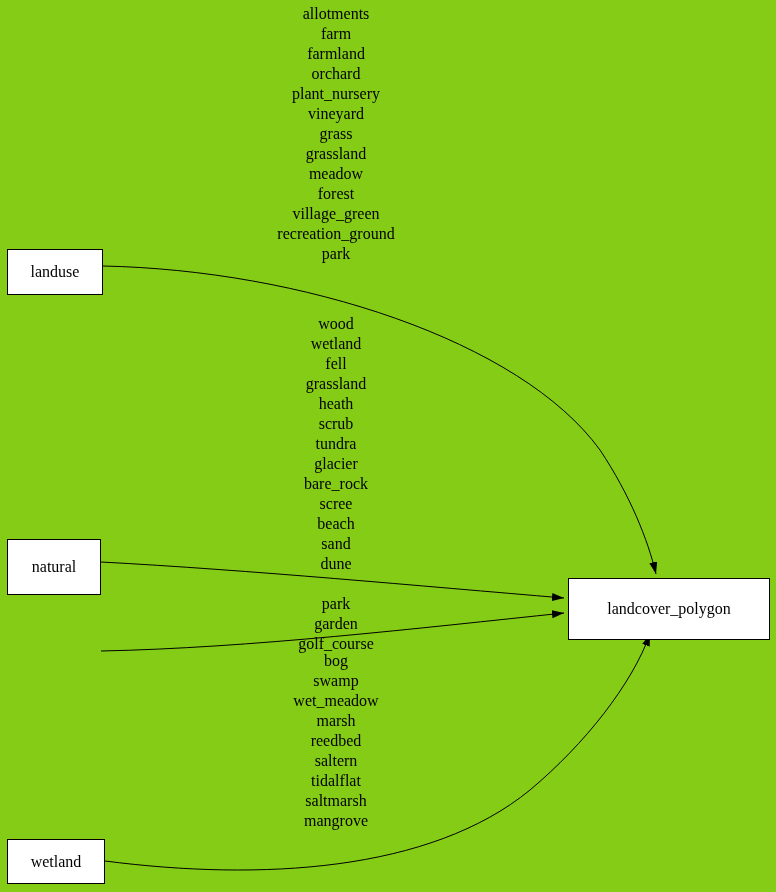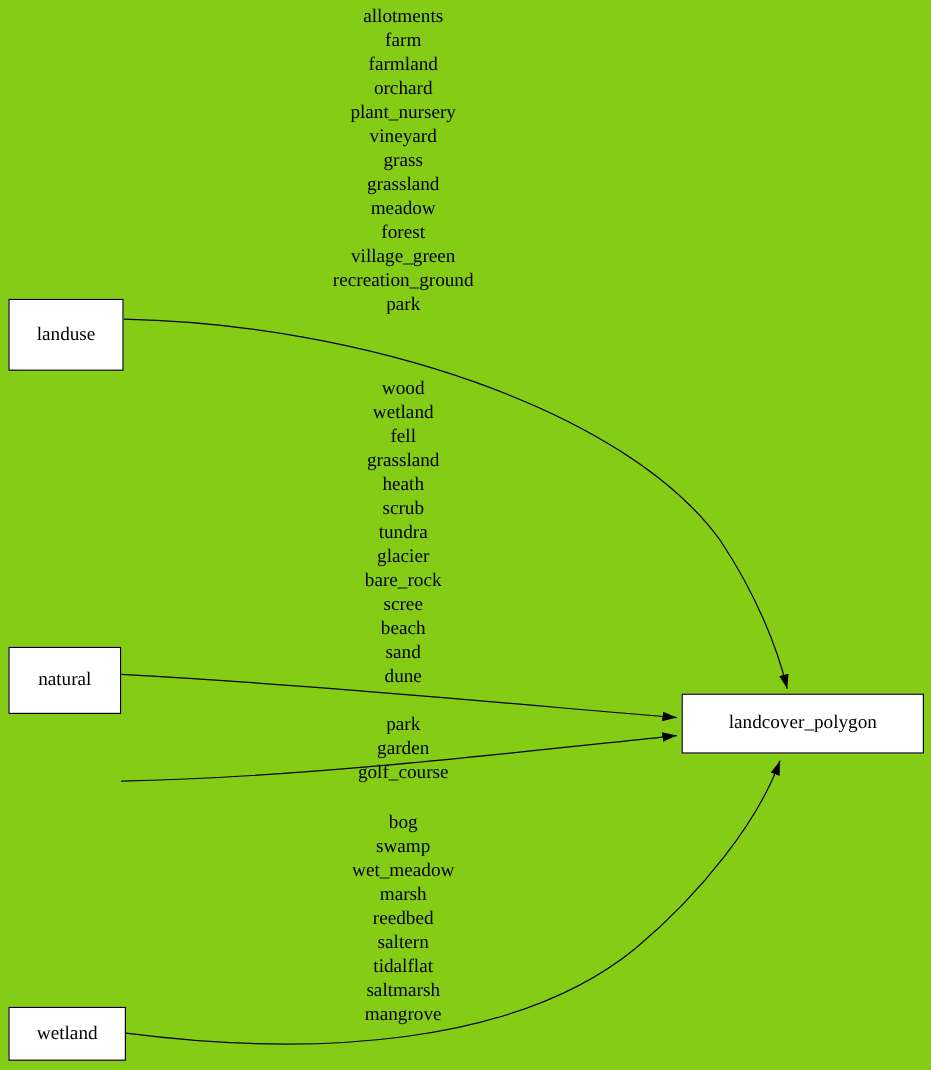--- a/index.html
+++ b/index.html
@@ -86,40 +86,40 @@
 bare_rock
 scree
 beach
 sand
 dune</div>
 
   <div class="edge-label" style="left:196px; top:594px;">park
 garden
 golf_course</div>
 
-  <div class="edge-label" style="left:196px; top:676px;">bog
+  <div class="edge-label" style="left:196px; top:651px;">bog
 swamp
 wet_meadow
 marsh
 reedbed
 saltern
 tidalflat
 saltmarsh
 mangrove</div>
 
-  <div class="node" style="left:7px; top:249px; width:96px; height:60px;">
+  <div class="node" style="left:7px; top:249px; width:96px; height:46px;">
     <span>landuse</span>
   </div>
 
   <div class="node" style="left:7px; top:539px; width:94px; height:56px;">
     <span>natural</span>
   </div>
 
 
   <div class="node" style="left:7px; top:839px; width:98px; height:45px;">
     <span>wetland</span>
   </div>
 
-  <div class="node" style="left:568px; top:578px; width:202px; height:50px;">
+  <div class="node" style="left:568px; top:578px; width:202px; height:62px;">
     <span>landcover_polygon</span>
   </div>
 
 </div>
 
 </body></html>

